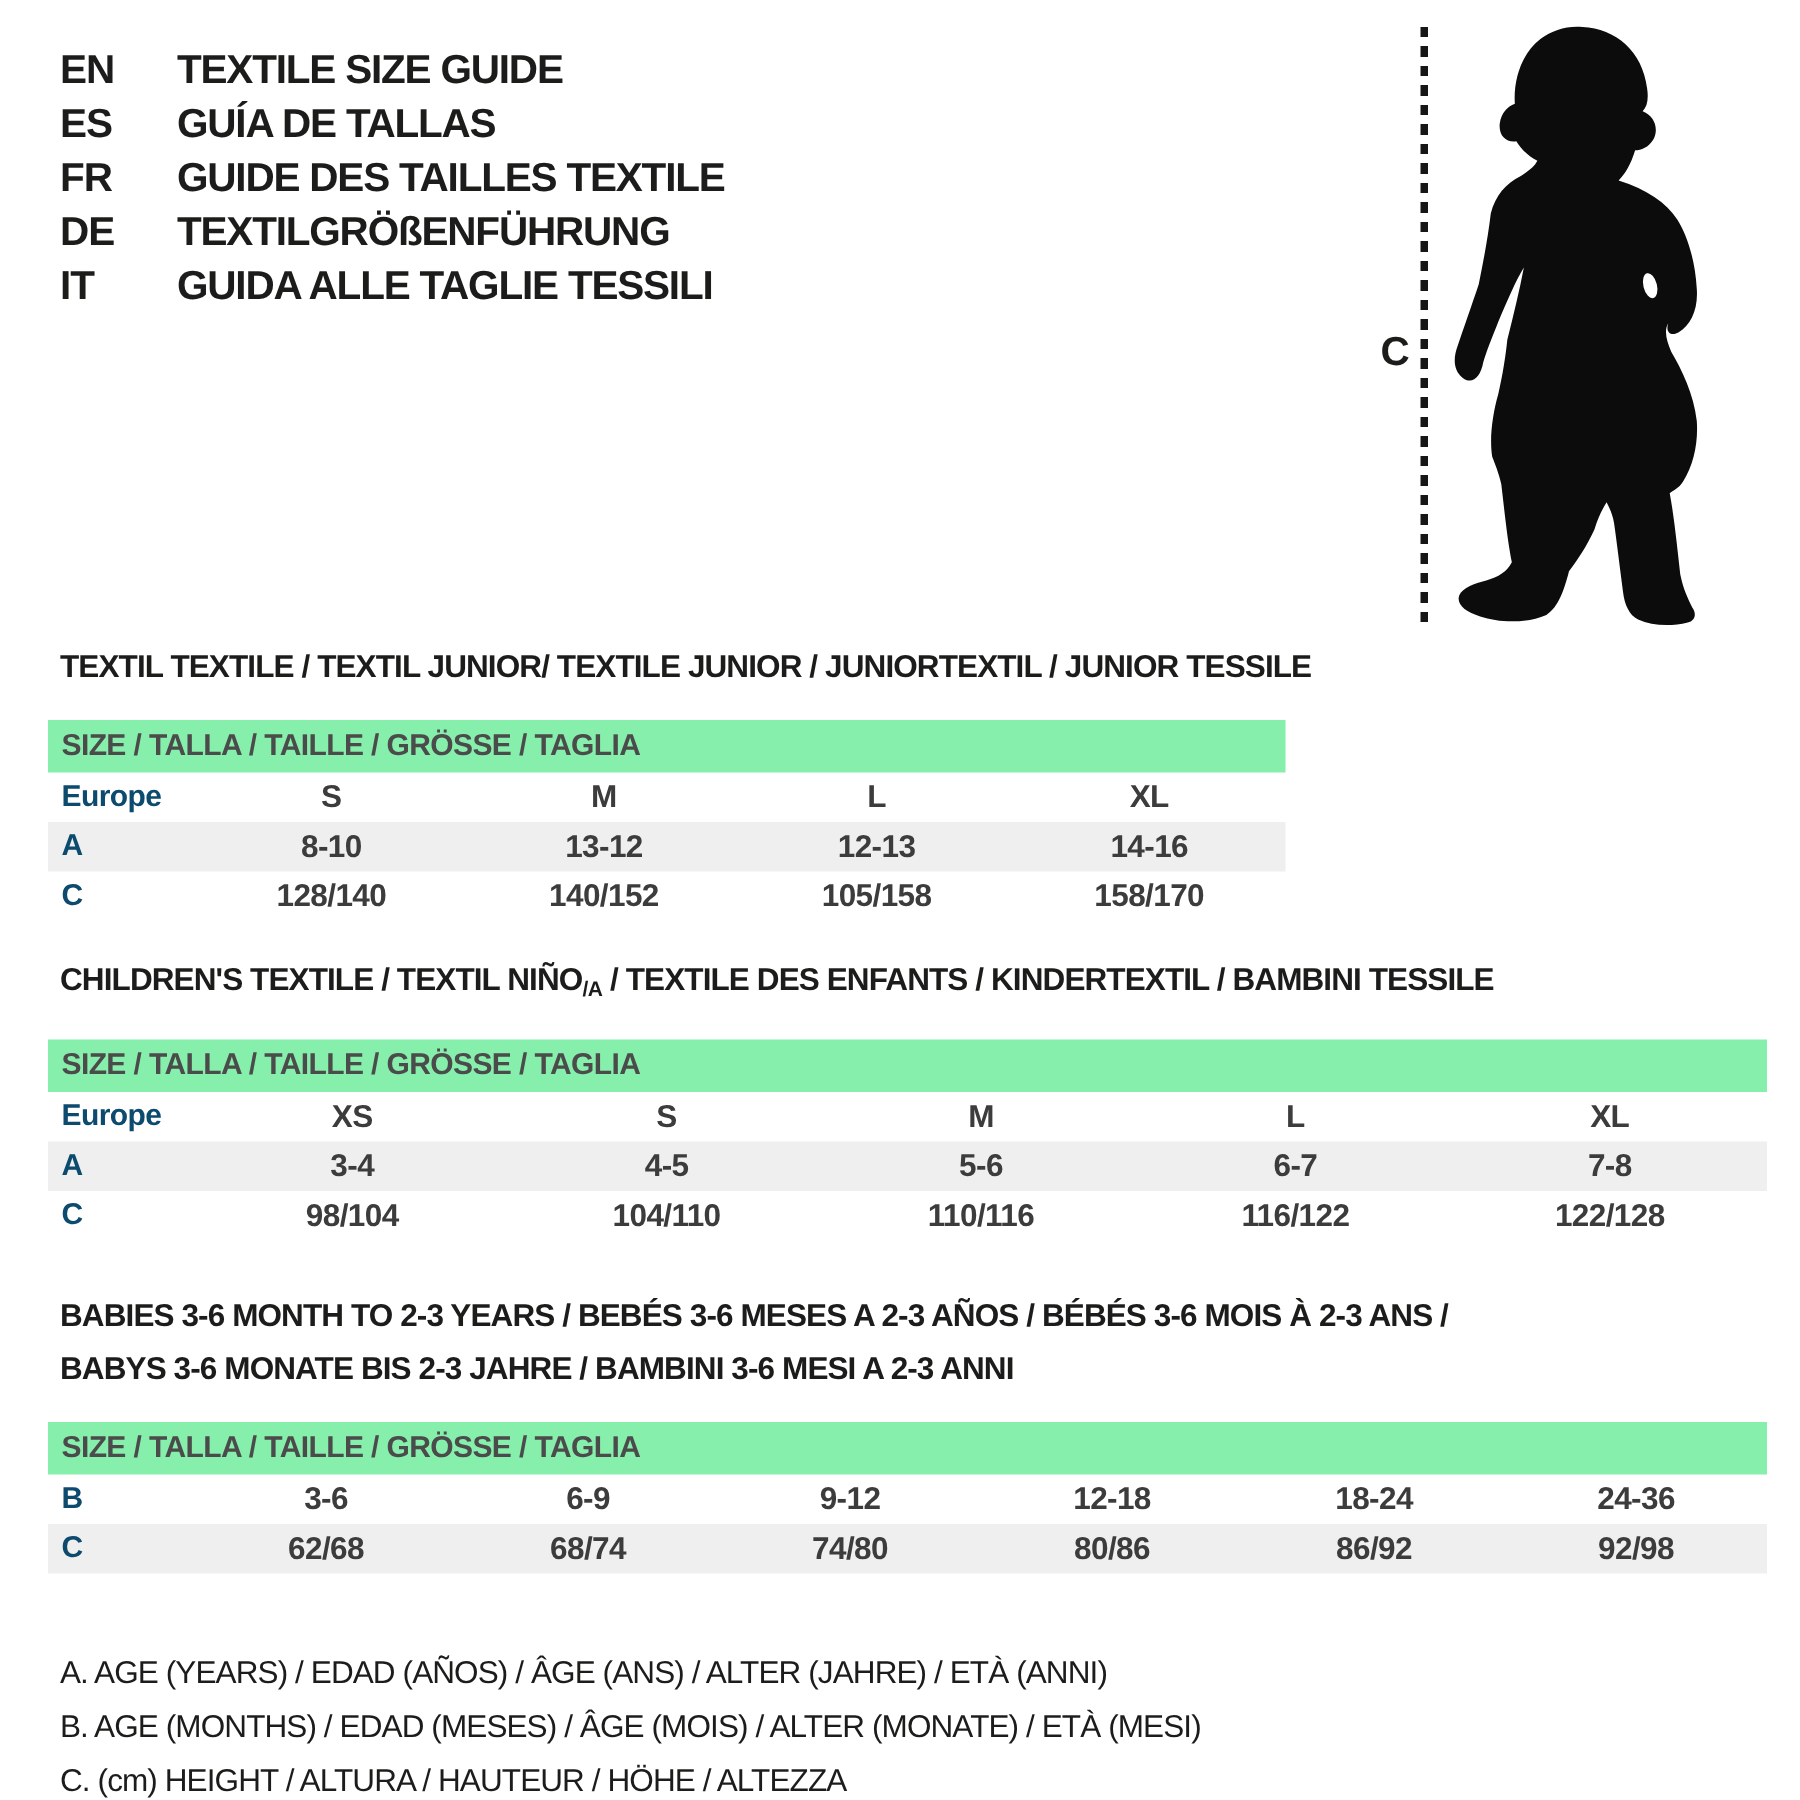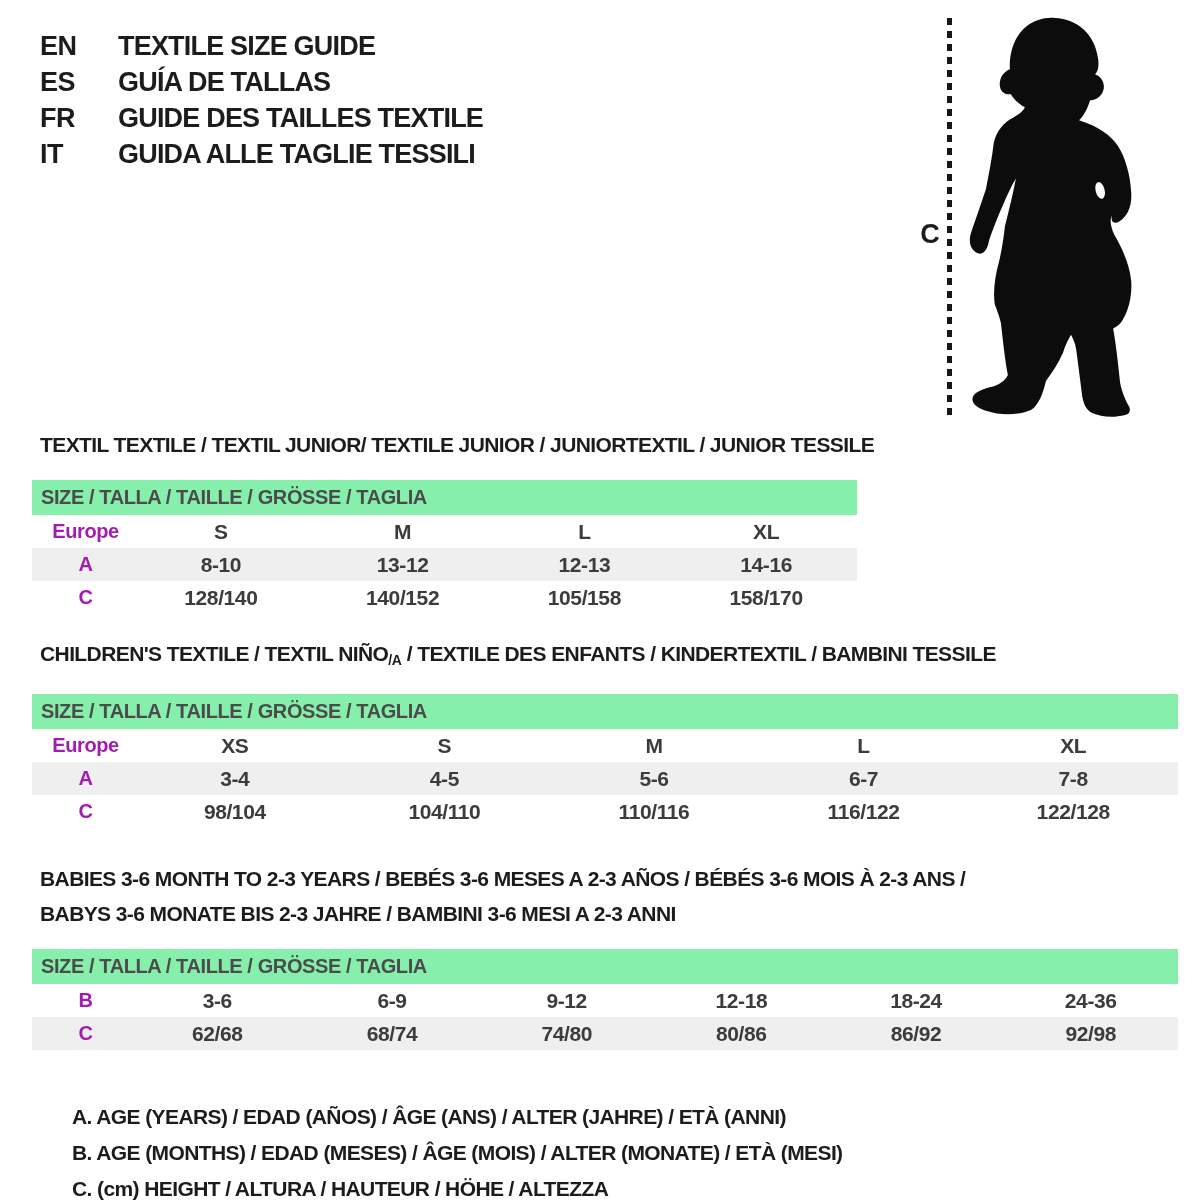--- a/index.html
+++ b/index.html
@@ -43,50 +43,54 @@
   .size-table { width: 1146px; }
   .size-table.narrow { width: 825px; }
 
   .size-header {
     height: 35px; line-height: 35px; background: #86efac; color: #4b4b4b;
     font-size: 20px; font-weight: 700; letter-spacing: -0.4px; padding-left: 9px;
   }
   .trow { display: flex; height: 33px; line-height: 33px; }
   .trow.shaded { background: #efefef; }
   .tlabel {
-    width: 98px; font-size: 20px; font-weight: 700; color: #a21caf;
-    padding-left: 9px; letter-spacing: -0.4px; text-align: center;
+    width: 98px; font-size: 20px; font-weight: 700; color: #0c4a6e;
+    padding-left: 9px; letter-spacing: -0.4px;
   }
   .tcell {
     flex: 1; text-align: center; font-size: 21px; font-weight: 700;
     color: #3c3c3c; letter-spacing: -0.4px;
   }
 
   
   .legend { margin-top: 49px; padding-left: 8px; }
   .legend-line {
-    font-size: 21px; font-weight: 700; letter-spacing: -0.6px;
-    line-height: 36px; white-space: nowrap; color: #1c1c1a; margin-left: 32px;
+    font-size: 21px; font-weight: 400; letter-spacing: -0.6px;
+    line-height: 36px; white-space: nowrap; color: #1c1c1a;
   }
 </style>
 </head>
 <body>
 
 <div class="lang-list">
   <div class="lang-row">
     <div class="lang-code">EN</div>
     <div class="lang-title">TEXTILE SIZE GUIDE</div>
   </div>
   <div class="lang-row">
     <div class="lang-code">ES</div>
     <div class="lang-title">GUÍA DE TALLAS</div>
   </div>
   <div class="lang-row">
     <div class="lang-code">FR</div>
     <div class="lang-title">GUIDE DES TAILLES TEXTILE</div>
+  </div>
+  <div class="lang-row">
+    <div class="lang-code">DE</div>
+    <div class="lang-title">TEXTILGRÖßENFÜHRUNG</div>
   </div>
   <div class="lang-row">
     <div class="lang-code">IT</div>
     <div class="lang-title">GUIDA ALLE TAGLIE TESSILI</div>
   </div>
 </div>
 
 <div class="measure-line"></div>
 <div class="measure-label">C</div>
 

